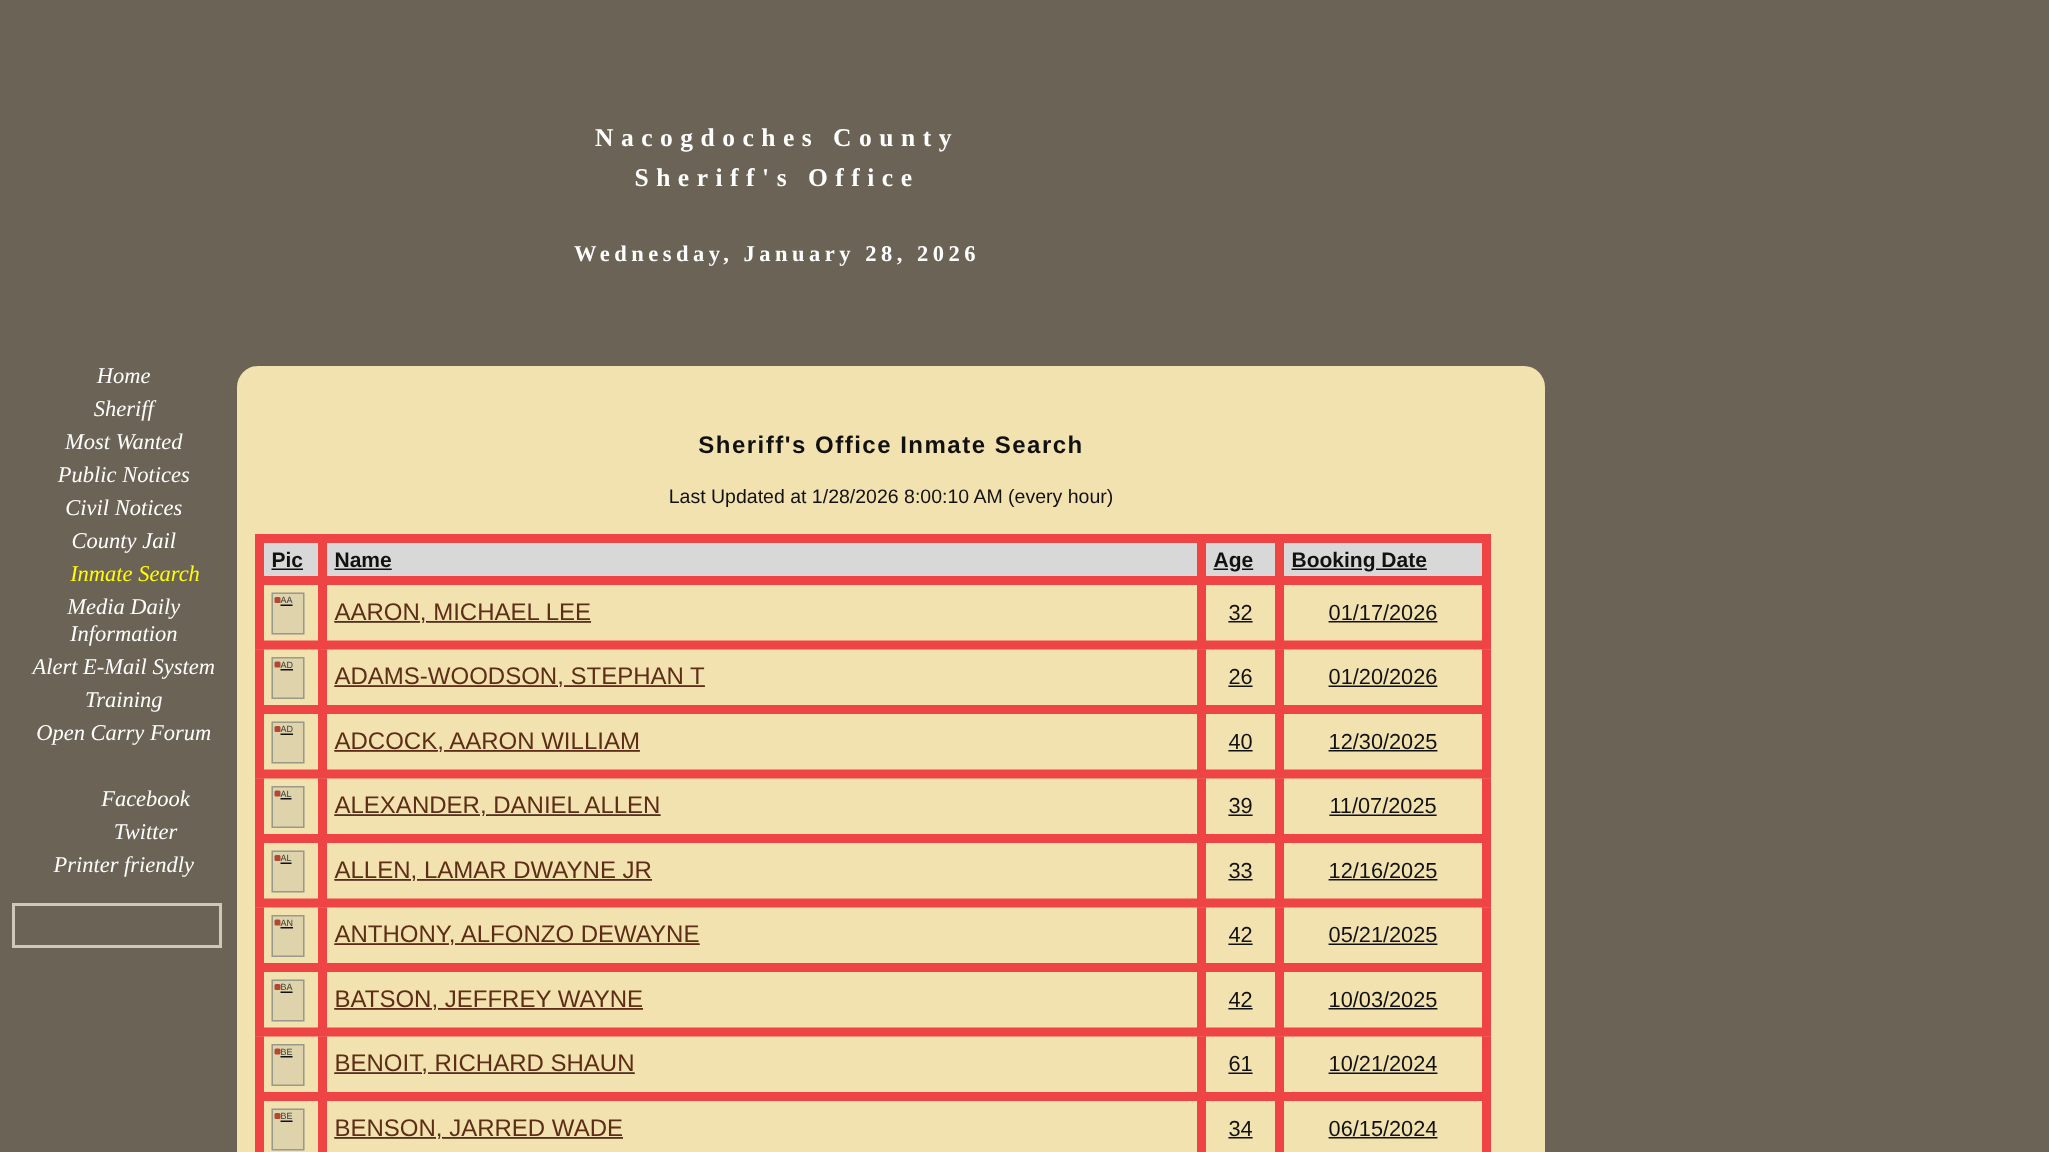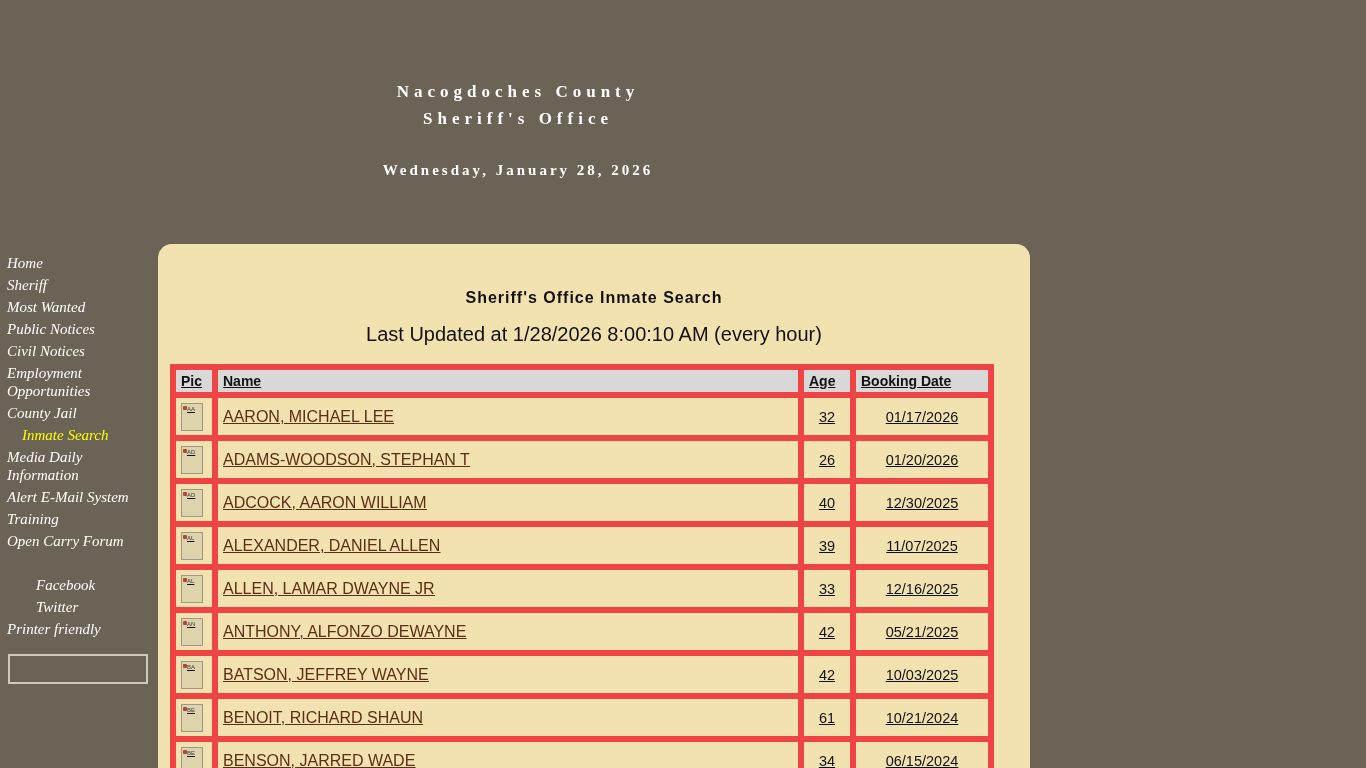--- a/index.html
+++ b/index.html
@@ -35,22 +35,23 @@
     font-size: 15px;
     letter-spacing: 3px;
     margin-top: 30px;
     font-family: "Liberation Serif", serif;
   }
 
   
   .sidebar {
     position: absolute;
     left: 0;
-    top: 252px;
+    top: 240px;
     width: 158px;
+    text-align: center;
   }
   .nav-item {
     color: #ffffff;
     font-style: italic;
     font-size: 15px;
     font-family: "Liberation Serif", serif;
     padding: 2px 0 2px 7px;
     line-height: 18px;
     cursor: pointer;
     white-space: pre-line;
@@ -93,21 +94,21 @@
     text-align: center;
     font-size: 16px;
     font-weight: bold;
     color: #111111;
     letter-spacing: 1px;
     margin-top: 45px;
     font-family: "Liberation Sans", sans-serif;
   }
   .panel-subtitle {
     text-align: center;
-    font-size: 20px;
+    font-size: 13px;
     color: #111111;
     margin-top: 16px;
   }
   .search-row {
     text-align: center;
     margin-top: 18px;
     font-size: 14.5px;
     color: #111;
   }
   .search-row input[type="text"] {
@@ -216,22 +217,20 @@
   <div class="site-date">Wednesday, January 28, 2026</div>
 </div>
 
 <nav class="sidebar">
   <div id="nav-list">
       <div class="nav-item">Home</div>
       <div class="nav-item">Sheriff</div>
       <div class="nav-item">Most Wanted</div>
       <div class="nav-item">Public Notices</div>
       <div class="nav-item">Civil Notices</div>
-      <div class="nav-item">Employment
-  Opportunities</div>
       <div class="nav-item">County Jail</div>
       <div class="nav-item active indent">Inmate Search</div>
       <div class="nav-item">Media Daily
   Information</div>
       <div class="nav-item">Alert E-Mail System</div>
       <div class="nav-item">Training</div>
       <div class="nav-item">Open Carry Forum</div>
     </div>
   <div class="nav-gap"></div>
   <div id="social-list">

